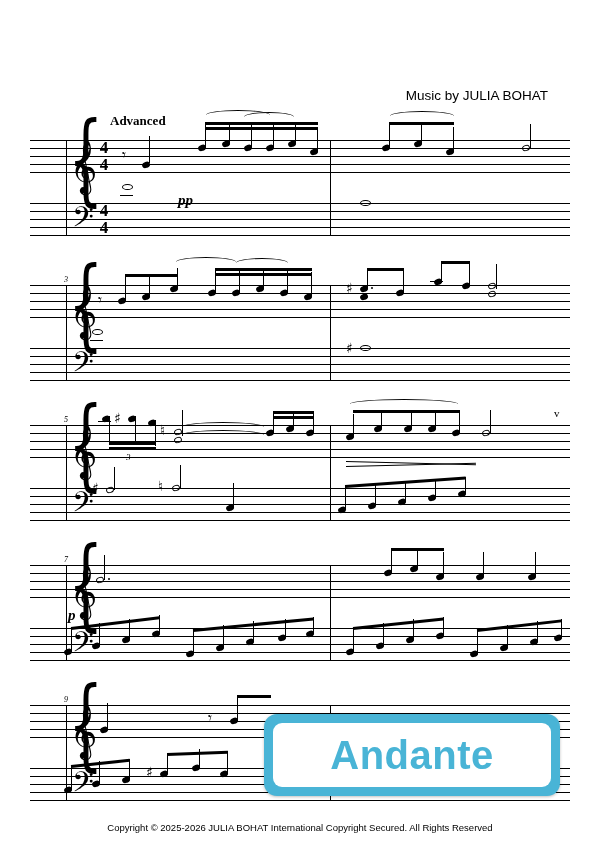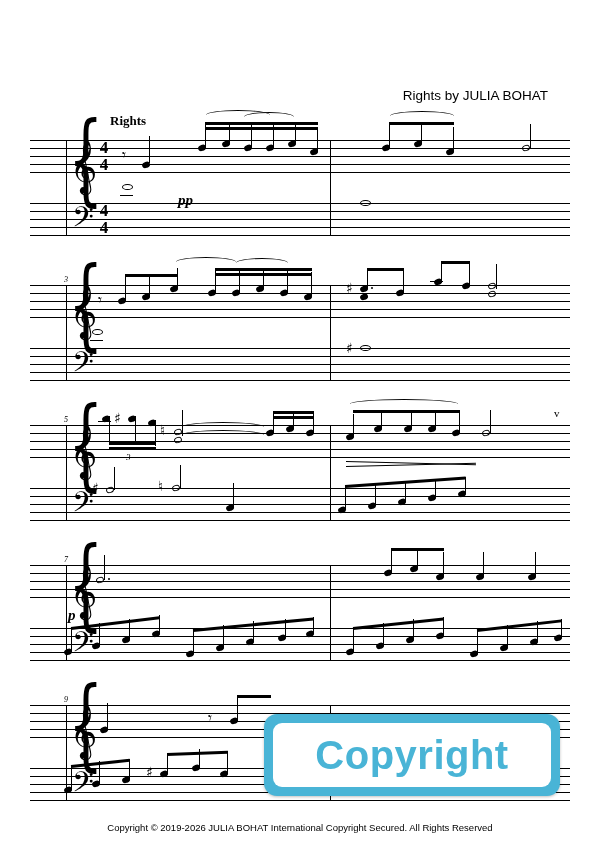--- a/index.html
+++ b/index.html
@@ -250,22 +250,22 @@
     font-weight: bold;
     color: #49b4d6;
     letter-spacing: 0.5px;
   }
 </style>
 </head>
 <body>
 
 <div class="page">
 
-  <div class="composer">Rights by JULIA BOHAT</div>
-  <div class="tempo">Rights</div>
+  <div class="composer">Music by JULIA BOHAT</div>
+  <div class="tempo">Advanced</div>
 
   <div class="system" style="top:140px; height:120px;">
     <div class="brace" style="left:24px; top:-12px;">{</div>
     <div class="sysbar" style="left:36px; top:0px; height:95px;"></div>
 
     <div class="staff" style="top:0px;">
       <div class="line"></div>
         <div class="line"></div>
         <div class="line"></div>
         <div class="line"></div>
@@ -616,18 +616,18 @@
     <div class="stem" style="left:137px; top:48px; height:21px;"></div>
     <div class="note" style="left:162px; top:60px;"></div>
     <div class="stem" style="left:169px; top:44px; height:19px;"></div>
     <div class="note" style="left:190px; top:66px;"></div>
     <div class="stem" style="left:197px; top:46px; height:23px;"></div>
     <div class="beam" style="left:137px; top:48px; width:61px; transform:rotate(-2deg); transform-origin:left center;"></div>
   </div>
 
   <div class="badge">
     <div class="badge-inner">
-      <div class="badge-text">Copyright</div>
+      <div class="badge-text">Andante</div>
     </div>
   </div>
 
-  <div class="footer">Copyright ©  2019-2026 JULIA BOHAT  International Copyright Secured. All Rights Reserved</div>
+  <div class="footer">Copyright ©  2025-2026 JULIA BOHAT  International Copyright Secured. All Rights Reserved</div>
 </div>
 
 </body></html>

